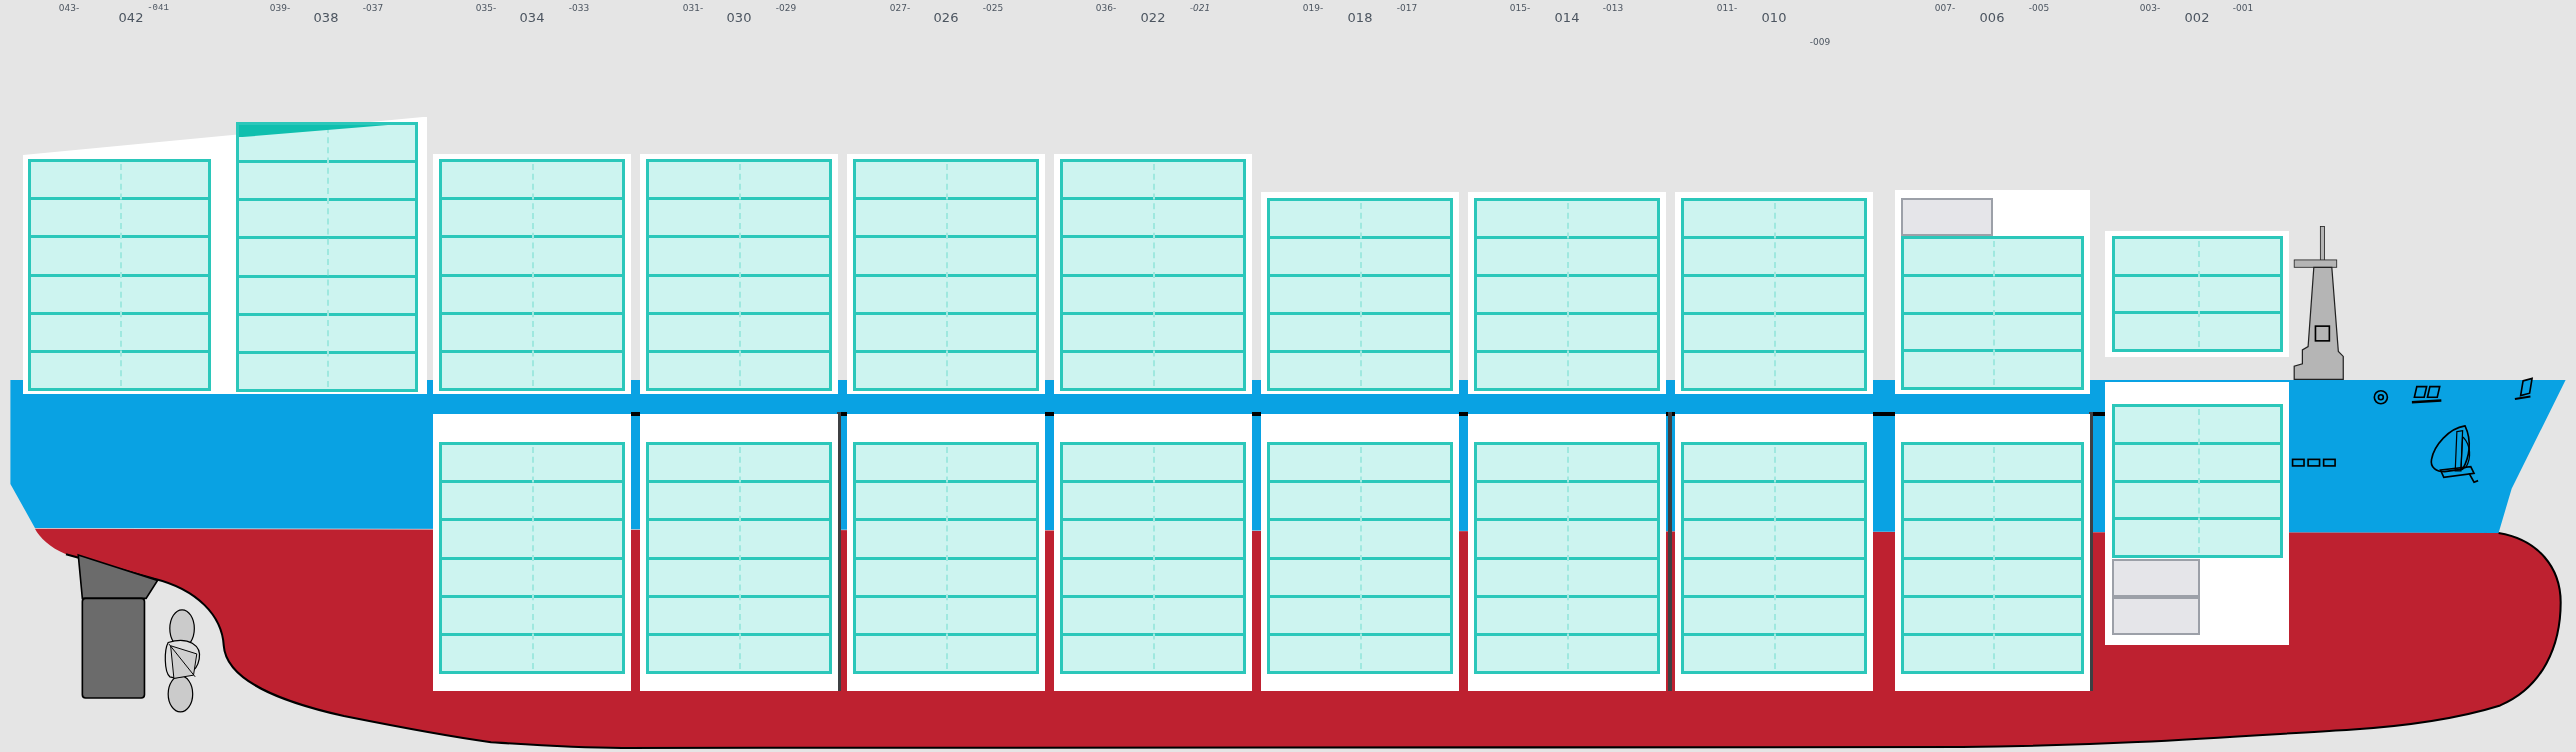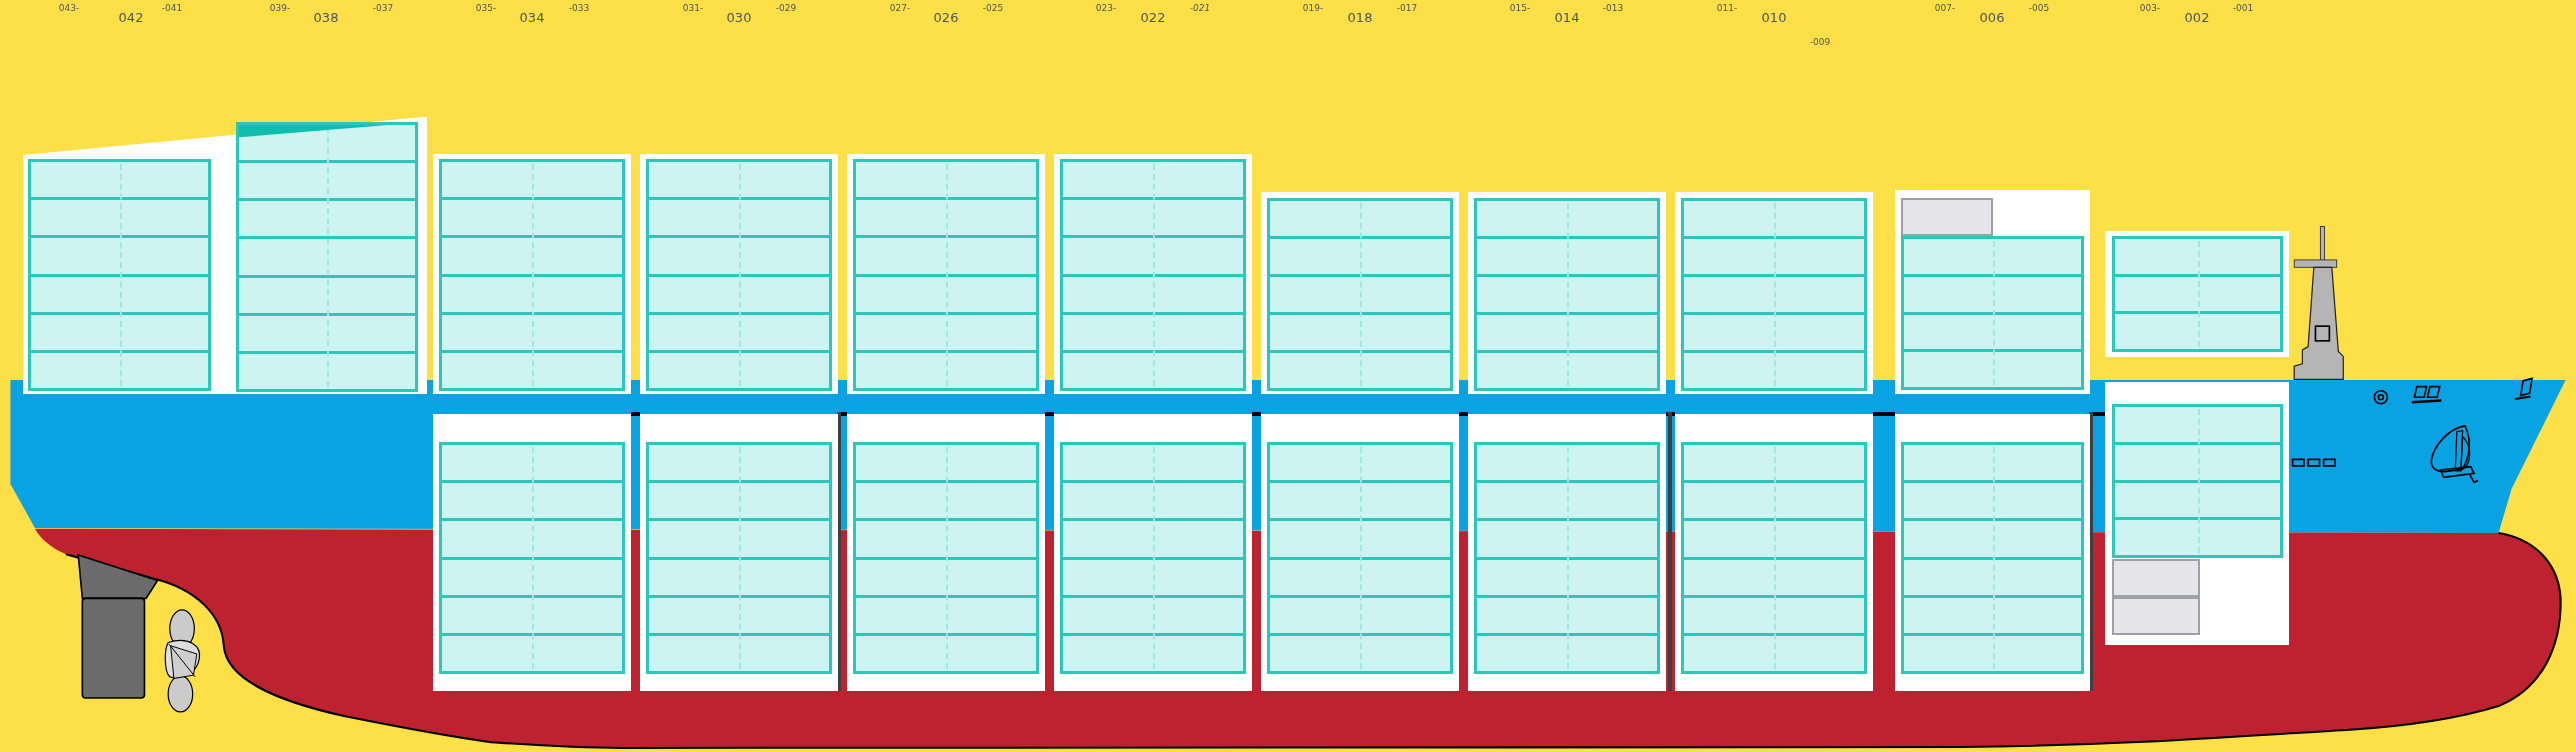--- a/index.html
+++ b/index.html
@@ -1,21 +1,21 @@
 <!DOCTYPE html>
 <html style="--blue: #09A2E3; --red: #BE2130; --cyan: #CDF4F0; --teal: #2BC7BA; --tealDark: #0FBFAE; --dash: #9FE8DF; --grayFill: #E5E5E9; --grayBorder: #9CA0A8; --bulkhead: #3D4043; --label: #4C5560;font-size:13px"><head>
 <meta charset="utf-8">
 <style>
   :root{
     --blue:#09A2E3; --red:#BE2130; --cyan:#CDF4F0; --teal:#2BC7BA;
     --tealDark:#0FBFAE; --dash:#9FE8DF; --grayFill:#E5E5E9; --grayBorder:#9CA0A8;
     --bulkhead:#3D4043; --label:#4C5560;
   }
   html,body{margin:0;padding:0;background:#000;}
-  #canvas{position:relative;width:2576px;height:752px;background:#fde047;overflow:hidden;
+  #canvas{position:relative;width:2576px;height:752px;background:#e5e5e5;overflow:hidden;
           font-family:"DejaVu Sans", "Liberation Sans", sans-serif;}
   #ship-svg{position:absolute;left:0;top:0;}
   #bays-layer{position:absolute;left:0;top:0;width:2576px;height:752px;}
   .panel{position:absolute;background:#fff;}
   .platform-aft{clip-path:polygon(0 38px,400px 0,100% 0,100% 100%,0 100%);}
   .grid{position:absolute;background:var(--cyan);border:3.3px solid var(--teal);
         box-sizing:border-box;display:flex;flex-direction:column;}
   .grow{flex:1;border-top:3.3px solid var(--teal);}
   .grow:first-child{border-top:none;}
   .vline{position:absolute;top:1.6px;bottom:1.6px;left:50%;width:0;
@@ -113,33 +113,33 @@
       <div class="hatch-shadow" style="left: 1252px; top: 412px; width: 9px;"></div>
       <div class="hatch-shadow" style="left: 1459px; top: 412px; width: 9px;"></div>
       <div class="hatch-shadow" style="left: 1666px; top: 412px; width: 9px;"></div>
       <div class="hatch-shadow" style="left: 1873px; top: 412px; width: 22px;"></div>
       <div class="hatch-shadow" style="left: 2089px; top: 412px; width: 15.5px;"></div>
       <div class="bulkhead" style="left: 837px; top: 412px; height: 279px;"></div>
       <div class="bulkhead" style="left: 1668px; top: 412px; height: 279px;"></div>
       <div class="bulkhead" style="left: 2089px; top: 412px; height: 279px;"></div>
       <div class="lbl-sm" style="left: 69px;">043-</div>
       <div class="lbl-lg" style="left: 115px; margin-left: 16px;">042</div>
-      <div class="lbl-sm" style="left: 172px;">-041</div>
+      <div class="lbl-sm" style="left: 158px; font-family: Liberation Mono, monospace;">-041</div>
       <div class="grid" style="left: 28px; top: 159px; width: 183px; height: 232px;">
         <div class="grow"></div>
         <div class="grow"></div>
         <div class="grow"></div>
         <div class="grow"></div>
         <div class="grow"></div>
         <div class="grow"></div>
         <div class="vline"></div>
       </div>
       <div class="lbl-sm" style="left: 280px;">039-</div>
       <div class="lbl-lg" style="left: 326px;">038</div>
-      <div class="lbl-sm" style="left: 383px;">-037</div>
+      <div class="lbl-sm" style="left: 373px;">-037</div>
       <div class="grid" style="left: 236px; top: 122px; width: 182px; height: 270px;">
         <div class="grow"></div>
         <div class="grow"></div>
         <div class="grow"></div>
         <div class="grow"></div>
         <div class="grow"></div>
         <div class="grow"></div>
         <div class="grow"></div>
         <div class="vline"></div>
       </div>
@@ -206,21 +206,21 @@
       <div class="panel" style="left: 847px; top: 414px; width: 198px; height: 277px;"></div>
       <div class="grid" style="left: 853px; top: 442px; width: 186px; height: 232px;">
         <div class="grow"></div>
         <div class="grow"></div>
         <div class="grow"></div>
         <div class="grow"></div>
         <div class="grow"></div>
         <div class="grow"></div>
         <div class="vline"></div>
       </div>
-      <div class="lbl-sm" style="left: 1106px;">023-</div>
+      <div class="lbl-sm" style="left: 1106px;">036-</div>
       <div class="lbl-lg" style="left: 1153px;">022</div>
       <div class="lbl-sm" style="left: 1200px; font-style: italic;">-021</div>
       <div class="panel" style="left: 1054px; top: 154px; width: 198px; height: 240px;"></div>
       <div class="grid" style="left: 1060px; top: 159px; width: 186px; height: 232px;">
         <div class="grow"></div>
         <div class="grow"></div>
         <div class="grow"></div>
         <div class="grow"></div>
         <div class="grow"></div>
         <div class="grow"></div>

